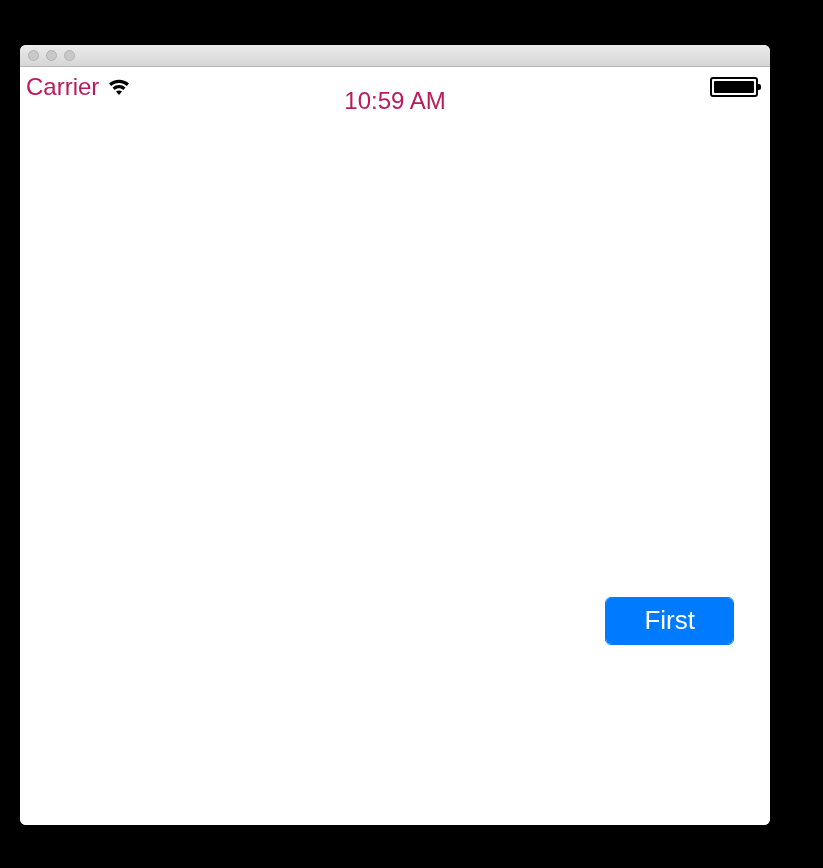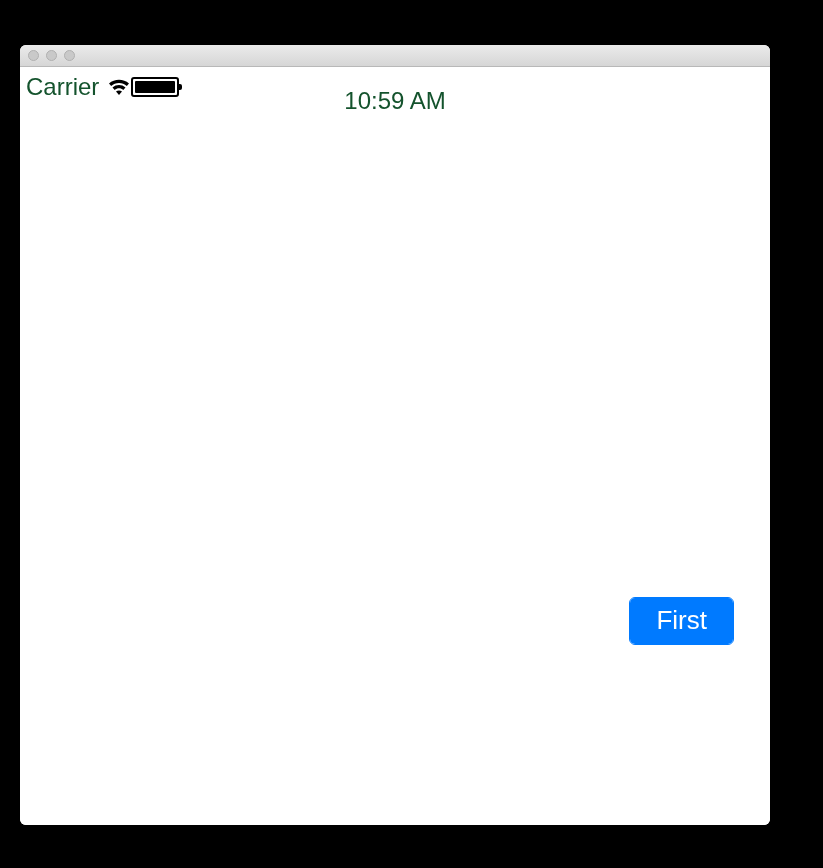--- a/index.html
+++ b/index.html
@@ -56,24 +56,24 @@
     }
     .device-screen {
       flex: 1;
       background: #fff;
       position: relative;
     }
     .status-bar {
       height: 40px;
       display: flex;
       align-items: center;
-      justify-content: flex-start;
+      justify-content: space-between;
       padding: 0 12px 0 6px;
       font-size: 24px;
-      color: #14532d;
+      color: #be185d;
     }
     .status-left {
       display: flex;
       align-items: center;
       gap: 8px;
     }
     .carrier { font-weight: 400; }
     .wifi-icon svg { display: block; }
     .status-center {
       position: absolute;
@@ -123,21 +123,21 @@
       position: absolute;
       top: 490px;
       right: 36px;
       display: flex;
       border: 1px solid #007aff;
       border-radius: 6px;
       overflow: hidden;
       font-size: 26px;
     }
     .segment {
-      padding: 6px 26px;
+      padding: 6px 38px;
       background: #fff;
       color: #007aff;
       text-align: center;
       cursor: pointer;
       line-height: 1.3;
     }
     .segment.selected {
       background: #007aff;
       color: #fff;
     }

